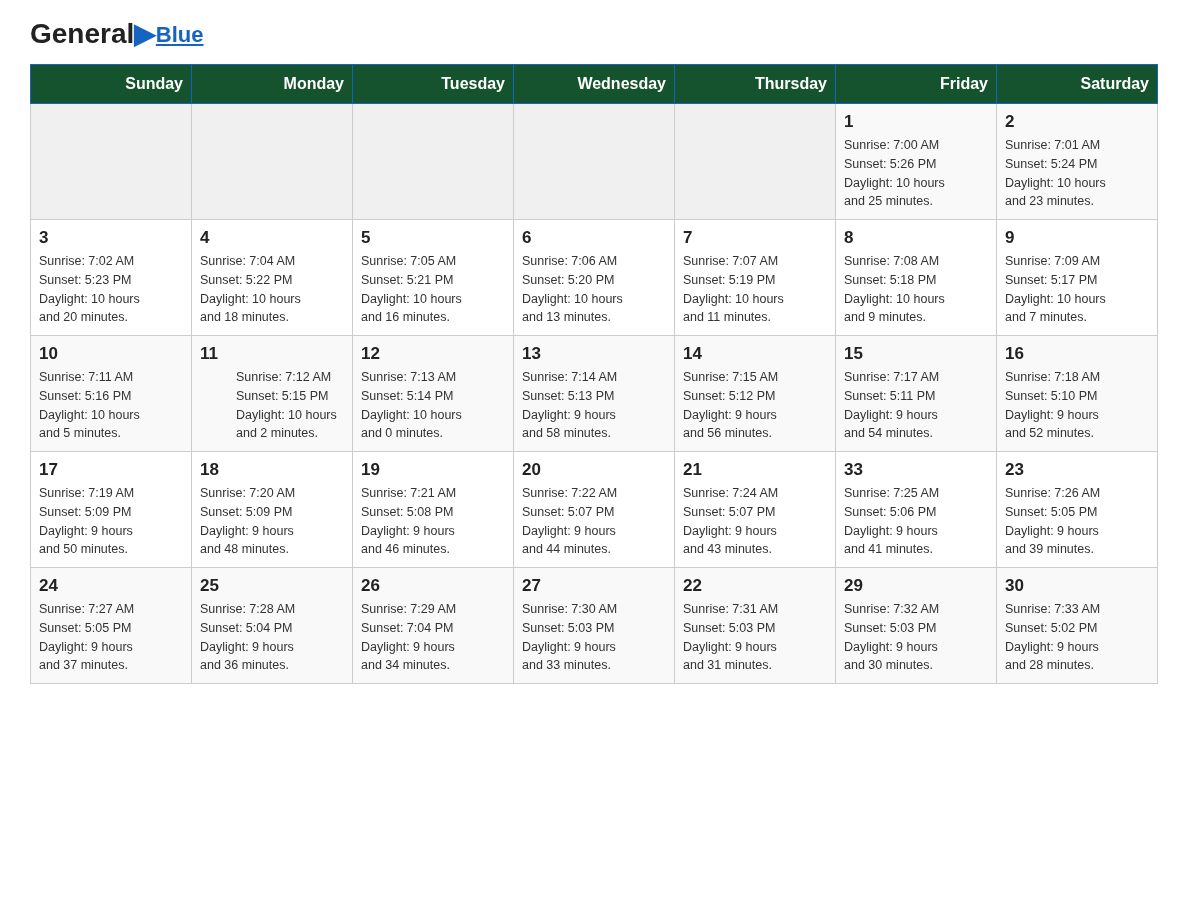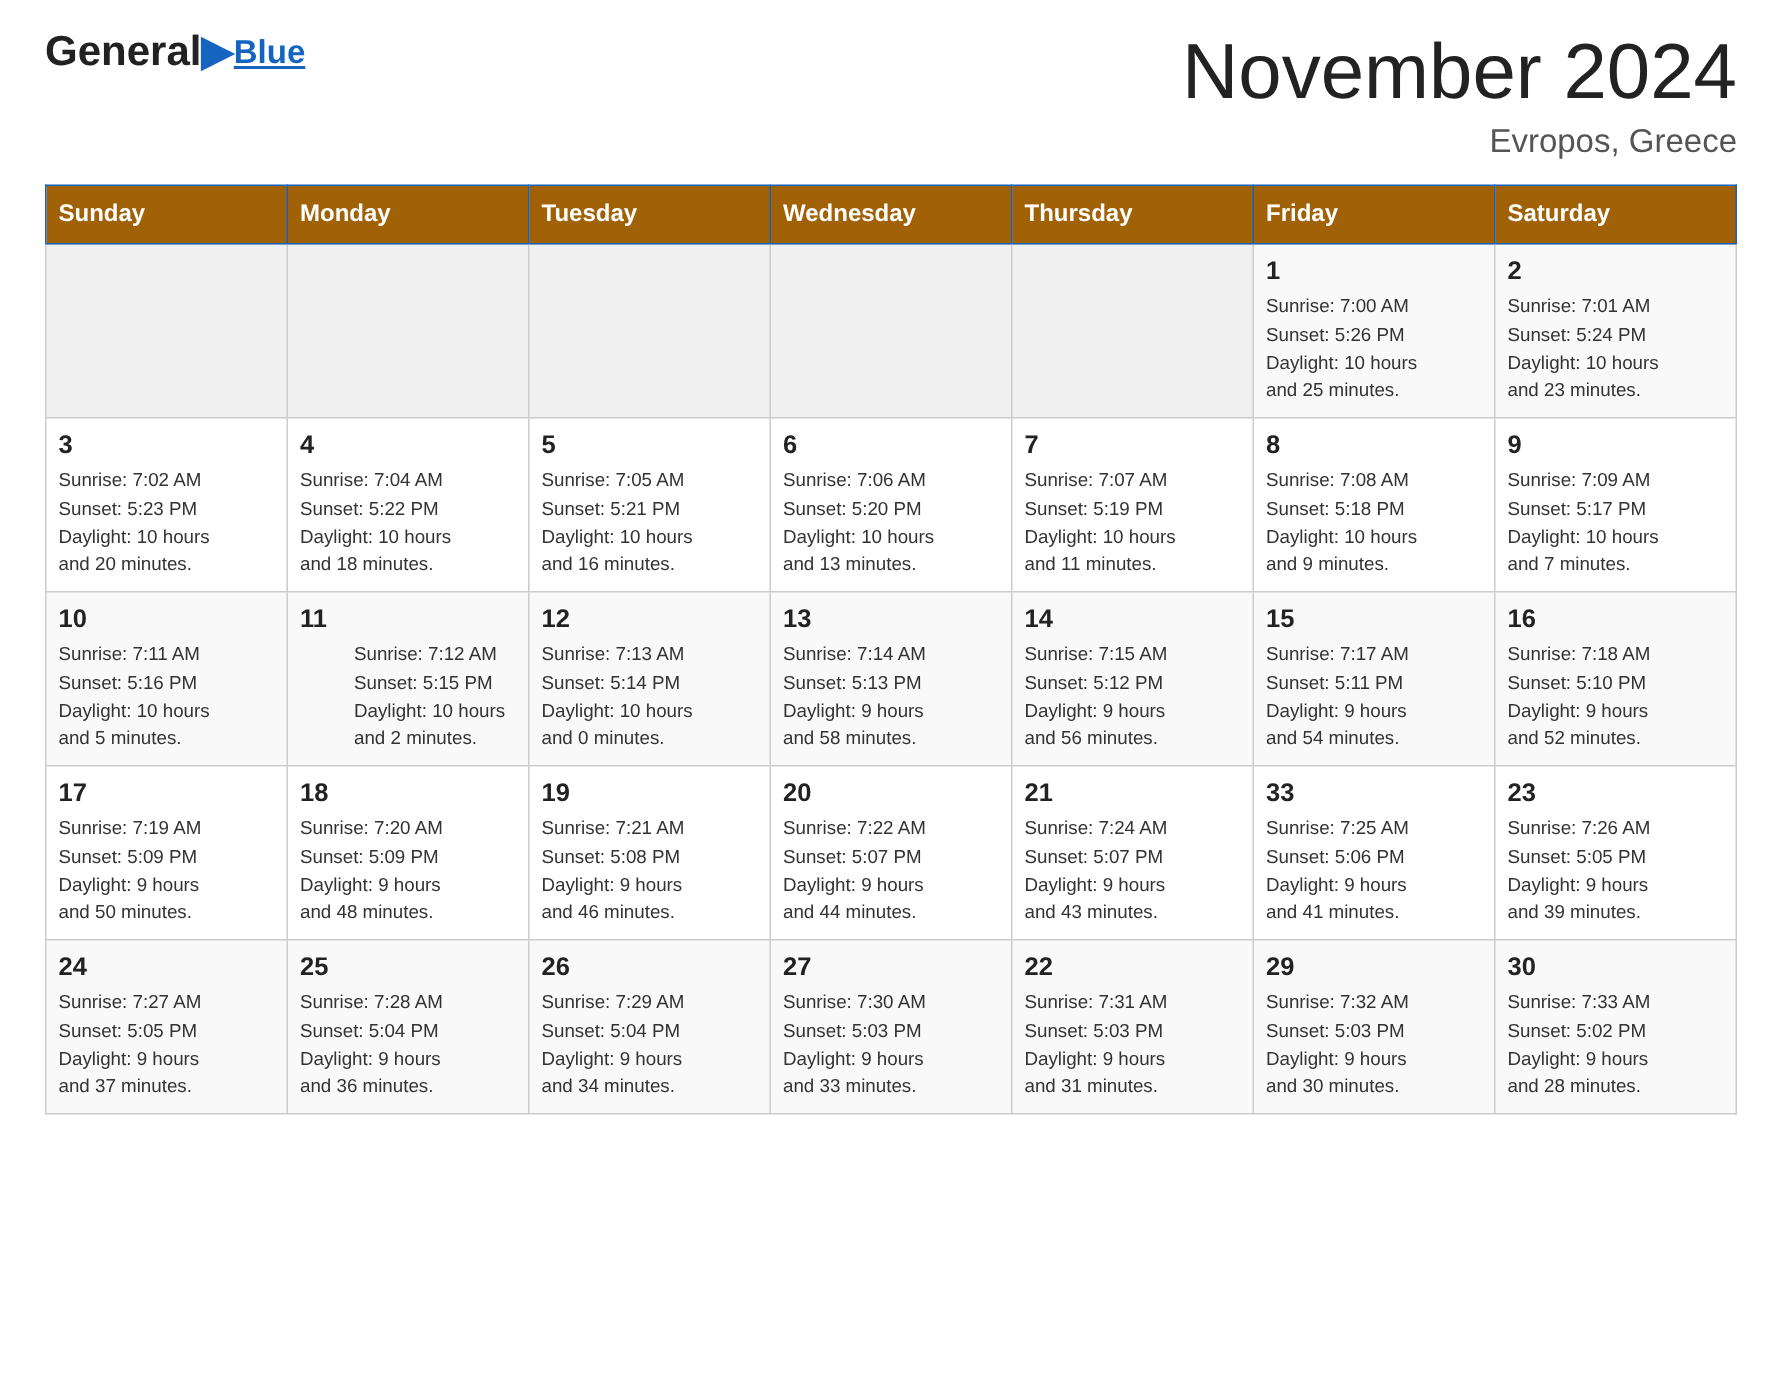--- a/index.html
+++ b/index.html
@@ -50,26 +50,26 @@
       font-size: 22px;
       color: #555;
       margin-top: 4px;
     }
     table {
       width: 100%;
       border-collapse: collapse;
       table-layout: fixed;
     }
     thead tr th {
-      background-color: #a16207;
+      background-color: #14532d;
       color: #fff;
       font-size: 16px;
       font-weight: bold;
       padding: 10px 8px;
-      text-align: left;
+      text-align: right;
       border: 1px solid #1565c0;
     }
     tbody tr td {
       border: 1px solid #ccc;
       vertical-align: top;
       padding: 8px 8px;
       min-height: 90px;
       background: #fff;
     }
     tbody tr:nth-child(odd) td {
@@ -95,24 +95,20 @@
   </style>
 </head>
 <body>
 
 <div class="header-area">
   <div class="logo">
     <div class="logo-general">
       General<span>▶</span>
     </div>
     <div class="logo-blue">Blue</div>
-  </div>
-  <div class="title-area">
-    <div class="calendar-title">November 2024</div>
-    <div class="calendar-subtitle">Evropos, Greece</div>
   </div>
 </div>
 
 <table>
   <thead>
     <tr>
     <th>Sunday</th>
         <th>Monday</th>
         <th>Tuesday</th>
         <th>Wednesday</th>
@@ -307,21 +303,21 @@
         <td>
           <div class="day-number">25</div>
           <div class="day-info" style="white-space: pre-line;">Sunrise: 7:28 AM
 Sunset: 5:04 PM
 Daylight: 9 hours
 and 36 minutes.</div>
         </td>
         <td>
           <div class="day-number">26</div>
           <div class="day-info" style="white-space: pre-line;">Sunrise: 7:29 AM
-Sunset: 5:04 PM
+Sunset: 7:04 PM
 Daylight: 9 hours
 and 34 minutes.</div>
         </td>
         <td>
           <div class="day-number">27</div>
           <div class="day-info" style="white-space: pre-line;">Sunrise: 7:30 AM
 Sunset: 5:03 PM
 Daylight: 9 hours
 and 33 minutes.</div>
         </td>

